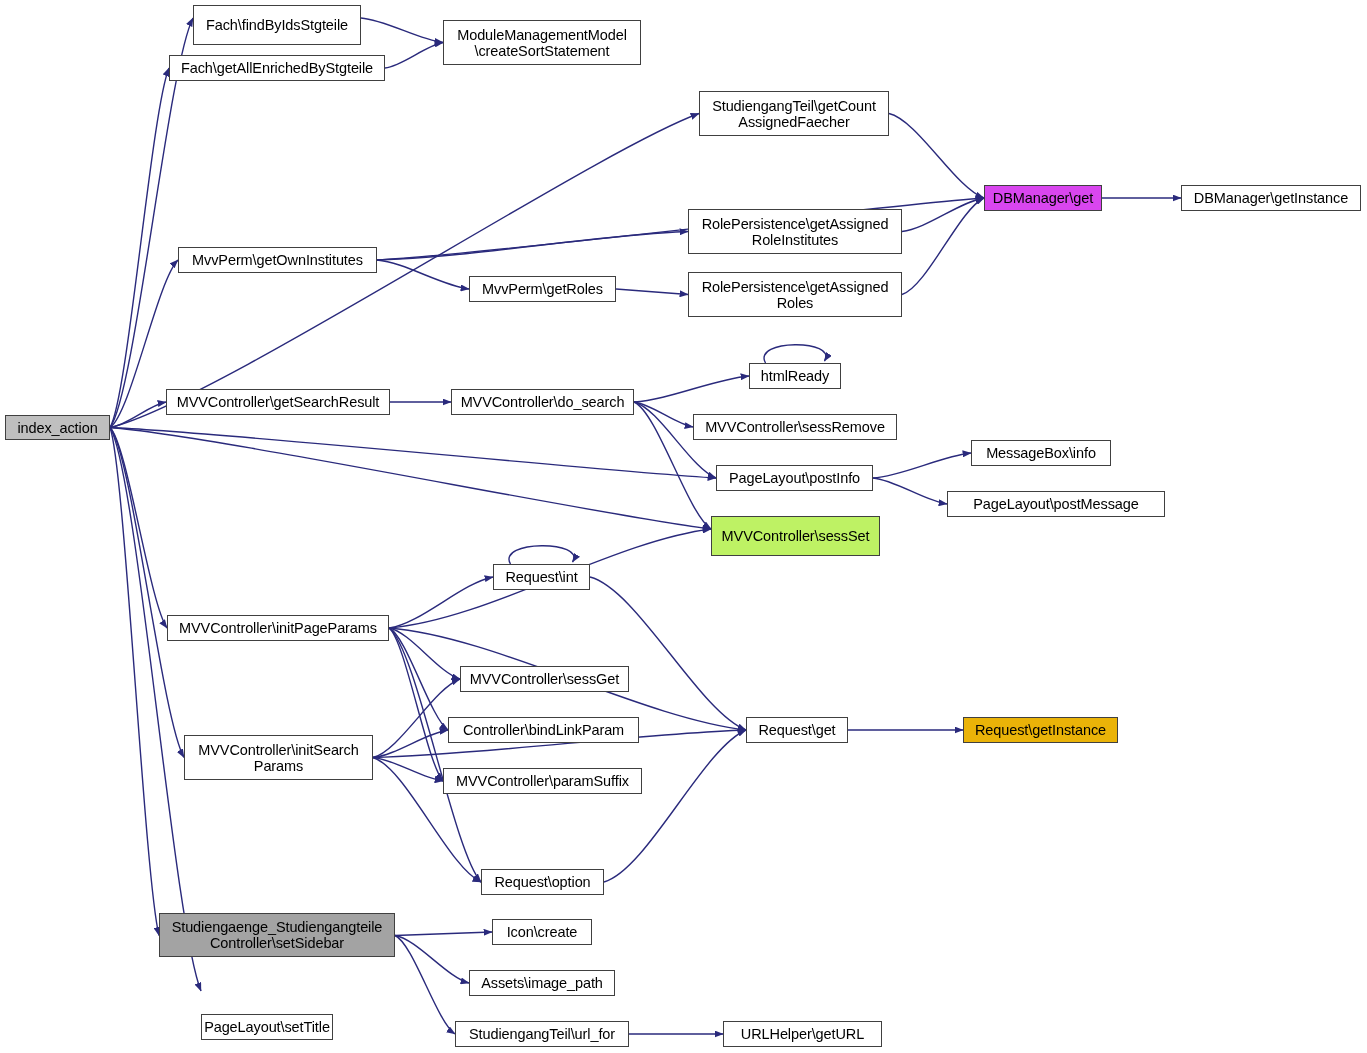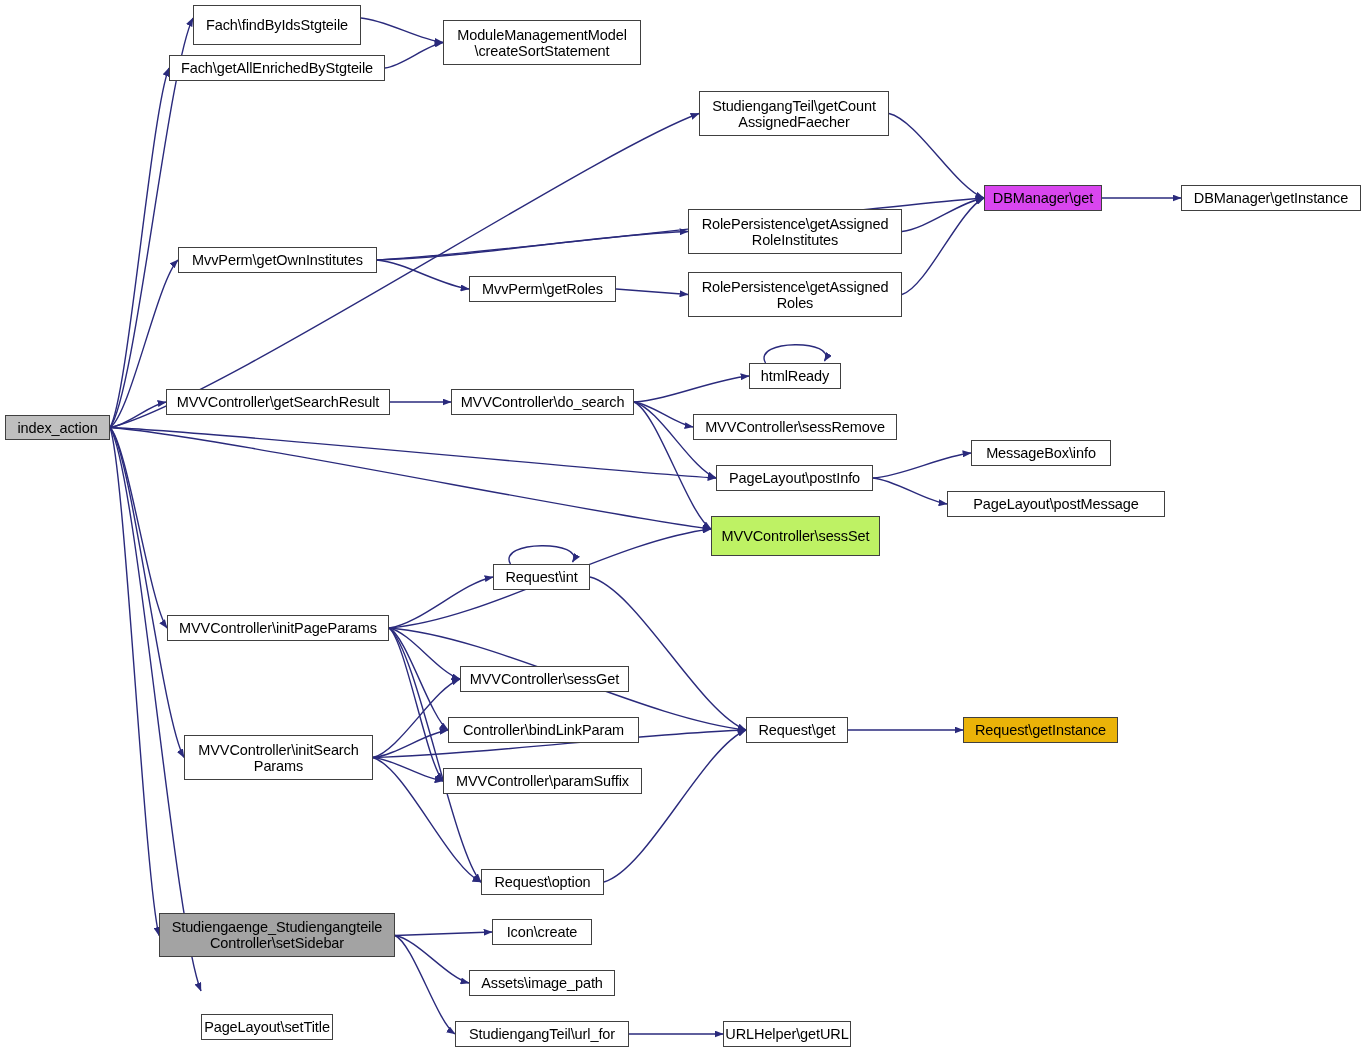--- a/index.html
+++ b/index.html
@@ -147,15 +147,15 @@
       <div class="node" style="left: 443px; top: 768px; width: 199px; height: 26px; border-color: rgb(64, 64, 64); background: rgb(255, 255, 255);">MVVController\paramSuffix</div>
       <div class="node" style="left: 746px; top: 717px; width: 102px; height: 26px; border-color: rgb(64, 64, 64); background: rgb(255, 255, 255);">Request\get</div>
       <div class="node" style="left: 963px; top: 717px; width: 155px; height: 26px; border-color: rgb(64, 64, 64); background: #eab308;">Request\getInstance</div>
       <div class="node" style="left: 481px; top: 869px; width: 123px; height: 26px; border-color: rgb(64, 64, 64); background: rgb(255, 255, 255);">Request\option</div>
       <div class="node" style="left: 159px; top: 913px; width: 236px; height: 44px; border-color: rgb(64, 64, 64); background: #a3a3a3;">Studiengaenge_Studiengangteile
 Controller\setSidebar</div>
       <div class="node" style="left: 492px; top: 919px; width: 100px; height: 26px; border-color: rgb(64, 64, 64); background: rgb(255, 255, 255);">Icon\create</div>
       <div class="node" style="left: 469px; top: 970px; width: 146px; height: 26px; border-color: rgb(64, 64, 64); background: rgb(255, 255, 255);">Assets\image_path</div>
       <div class="node" style="left: 201px; top: 978px; width: 132px; height: 26px; border-color: rgb(64, 64, 64); background: rgb(255, 255, 255); margin-top: 36px;">PageLayout\setTitle</div>
       <div class="node" style="left: 455px; top: 1021px; width: 174px; height: 26px; border-color: rgb(64, 64, 64); background: rgb(255, 255, 255);">StudiengangTeil\url_for</div>
-      <div class="node" style="left: 723px; top: 1021px; width: 128px; height: 26px; border-color: rgb(64, 64, 64); background: rgb(255, 255, 255);">URLHelper\getURL</div>
+      <div class="node" style="left: 723px; top: 1021px; width: 159px; height: 26px; border-color: rgb(64, 64, 64); background: rgb(255, 255, 255);">URLHelper\getURL</div>
     </div>
 </div>
 
 </body></html>

